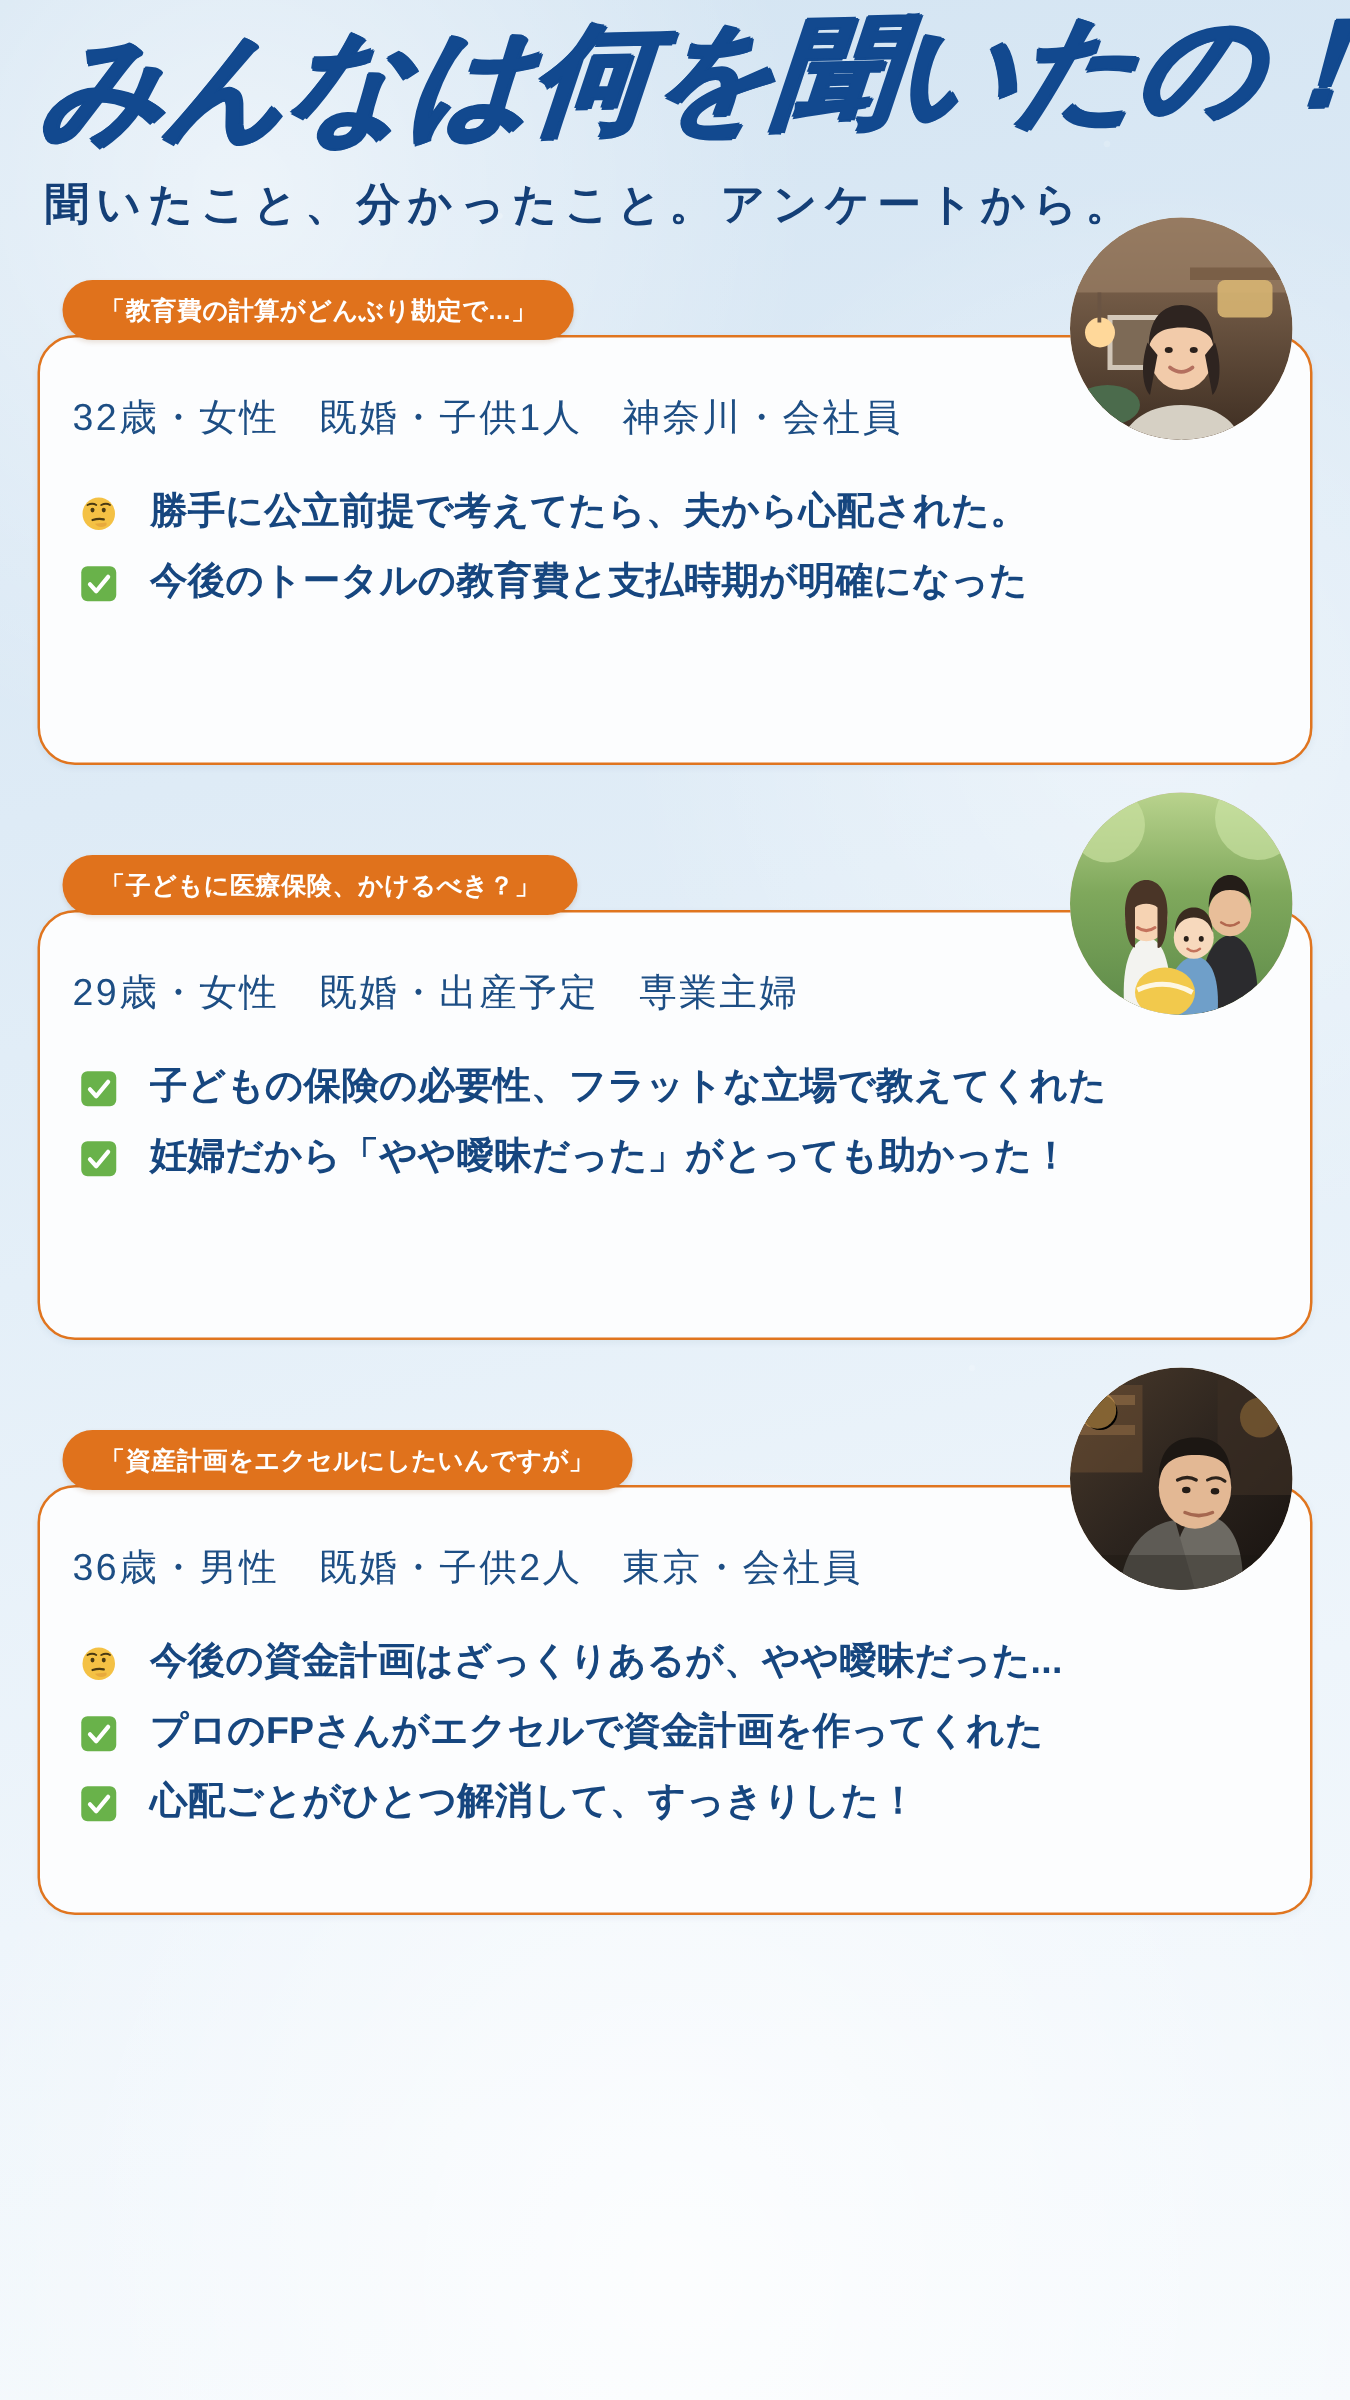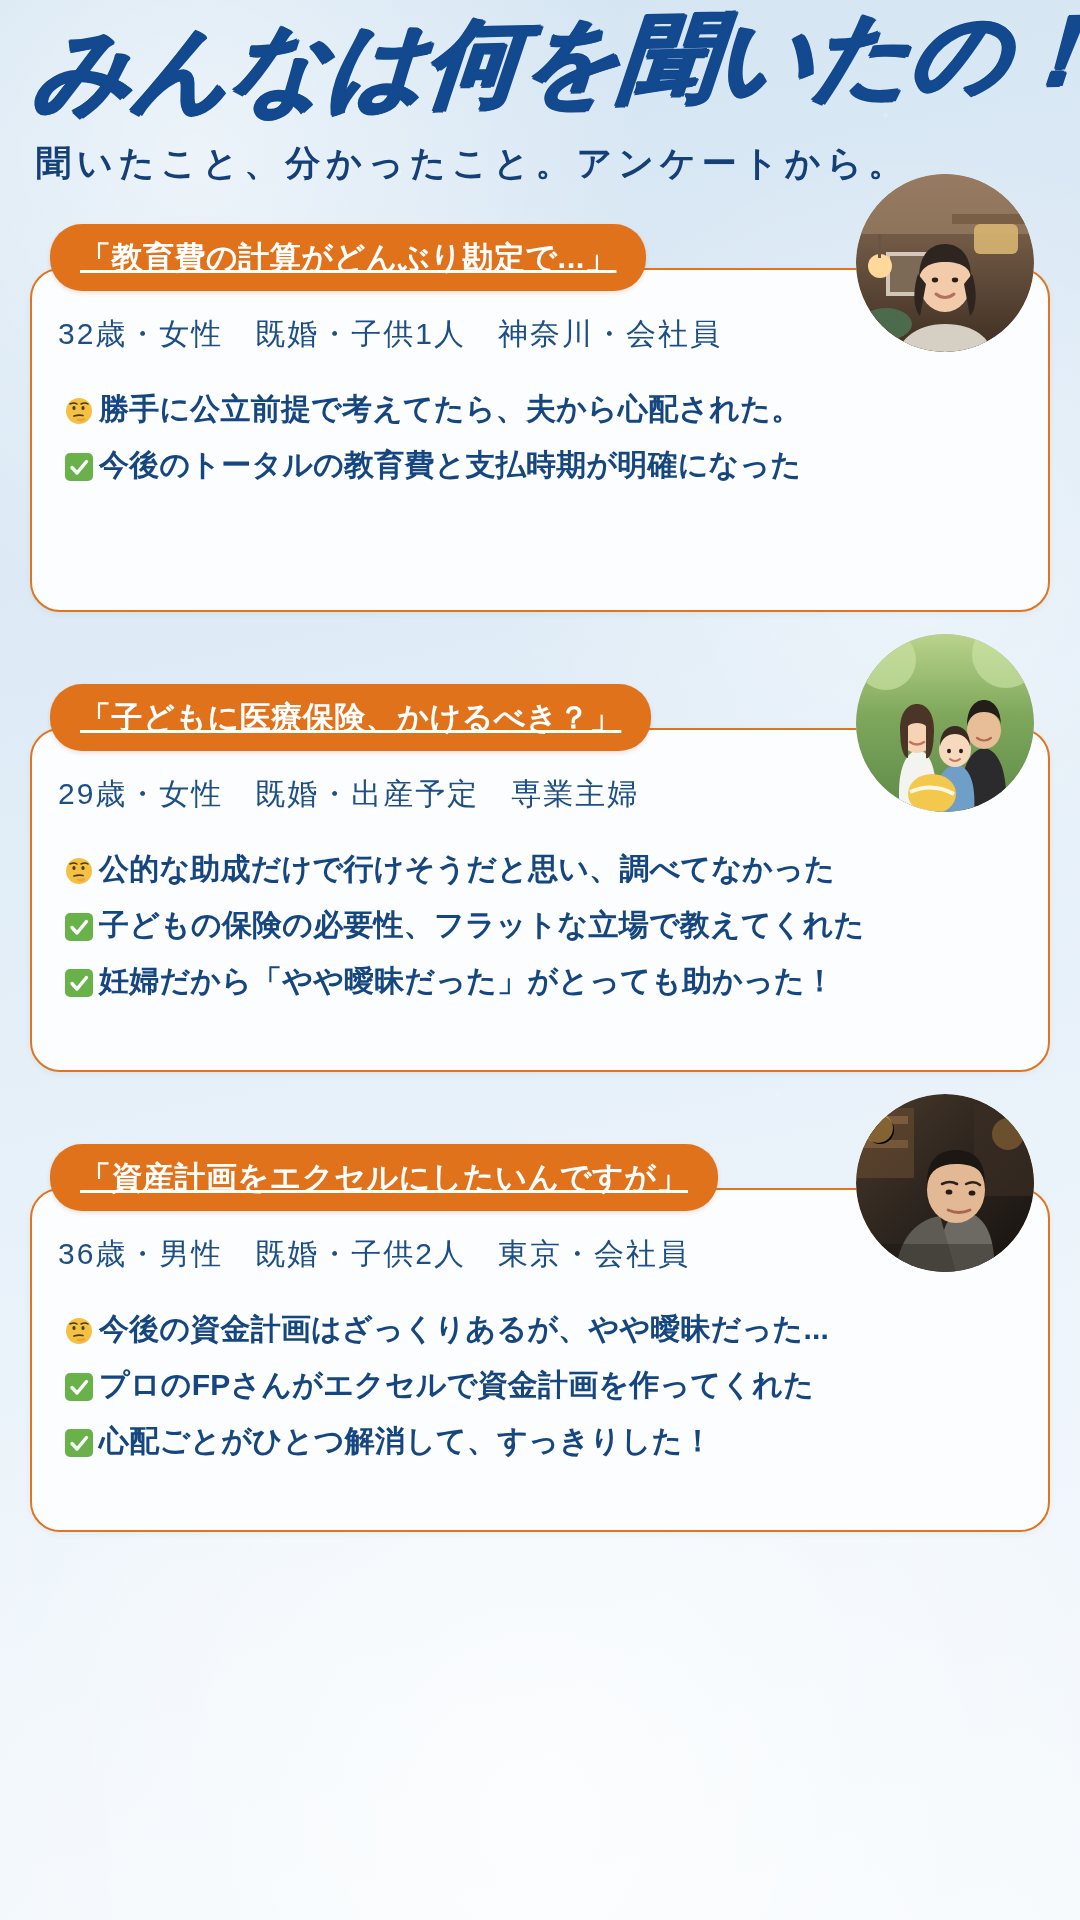--- a/index.html
+++ b/index.html
@@ -79,33 +79,32 @@
     box-shadow:0 2px 6px rgba(25,60,110,.06);
   }
   .card-1 { top:268px;  height:344px; }
   .card-2 { top:728px;  height:344px; }
   .card-3 { top:1188px; height:344px; }
 
   
   .badge {
     position:absolute;
     left:18px; top:-46px;
-    height:67px;
+    height:48px;
     padding:0 30px;
     display:flex;
     align-items:center;
     background:#e0721c;
     border-radius:32px;
     color:#ffffff;
-    font-size:31px;
+    font-size:20px;
     font-weight:700;
     letter-spacing:0.5px;
     white-space:nowrap;
     box-shadow:0 2px 4px rgba(120,60,10,.15);
-    text-decoration:underline;
   }
 
   
   .avatar {
     position:absolute;
     right:14px; top:-96px;
     width:178px; height:178px;
     border-radius:50%;
     overflow:hidden;
     background:#cbb9a5;
@@ -123,21 +122,21 @@
   }
 
   .points {
     position:absolute;
     left:30px; top:120px;
     right:24px;
   }
   .point {
     display:flex;
     align-items:flex-start;
-    gap:3px;
+    gap:24px;
     margin-bottom:12px;
     height:44px;
   }
   .point:last-child { margin-bottom:0; }
 
   .pt-icon {
     flex:0 0 auto;
     width:34px; height:34px;
     margin-top:4px;
     display:flex; align-items:center; justify-content:center;
@@ -269,34 +268,20 @@
 
           <ellipse cx="76" cy="160" rx="24" ry="20" fill="#f2c94c"></ellipse>
           <path d="M54 158 q22 -10 44 2" stroke="#fff" stroke-width="4" fill="none" opacity=".85"></path>
         </g>
       </svg>
     </div>
 
     <div class="meta">29歳・女性　既婚・出産予定　専業主婦</div>
 
     <div class="points">
-      <div class="point">
-        <span class="pt-icon">
-          <svg width="32" height="32" viewBox="0 0 32 32" aria-hidden="true">
-            <circle cx="16" cy="16" r="13" fill="#f4c144"></circle>
-            <ellipse cx="11" cy="13" rx="1.6" ry="1.9" fill="#4a3a12"></ellipse>
-            <ellipse cx="20" cy="13" rx="1.6" ry="1.9" fill="#4a3a12"></ellipse>
-            <path d="M7 9 q4-2 7 0" stroke="#4a3a12" stroke-width="1.5" fill="none" stroke-linecap="round"></path>
-            <path d="M18 9 q4-2 7 0" stroke="#4a3a12" stroke-width="1.5" fill="none" stroke-linecap="round"></path>
-            <path d="M11 21 q5-1.5 9-0.5" stroke="#4a3a12" stroke-width="1.8" fill="none" stroke-linecap="round"></path>
-            <path d="M13 24 q3 4 8 2 2-1 1-3" fill="#e8a93c"></path>
-          </svg>
-        </span>
-        <span class="pt-text">公的な助成だけで行けそうだと思い、調べてなかった</span>
-      </div>
       <div class="point">
         <span class="pt-icon">
           <svg width="32" height="32" viewBox="0 0 32 32" aria-hidden="true">
             <rect x="2" y="2" width="28" height="28" rx="5" fill="#69b24a"></rect>
             <path d="M9 16.5 L14 22 L23.5 10.5" stroke="#ffffff" stroke-width="3.4" fill="none" stroke-linecap="round" stroke-linejoin="round"></path>
           </svg>
         </span>
         <span class="pt-text">子どもの保険の必要性、フラットな立場で教えてくれた</span>
       </div>
       <div class="point">

